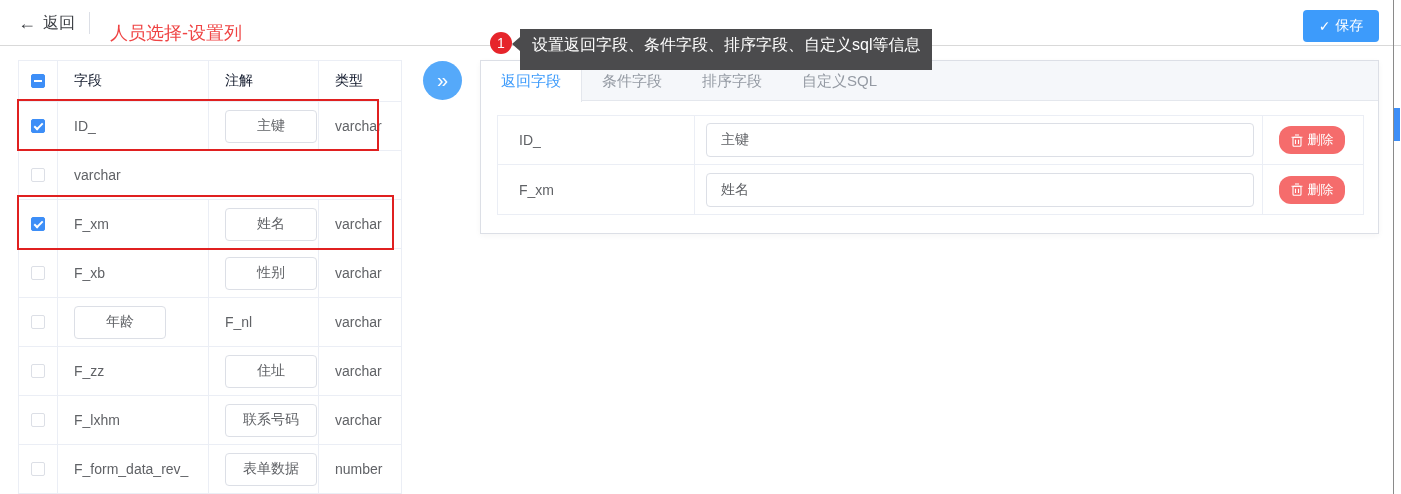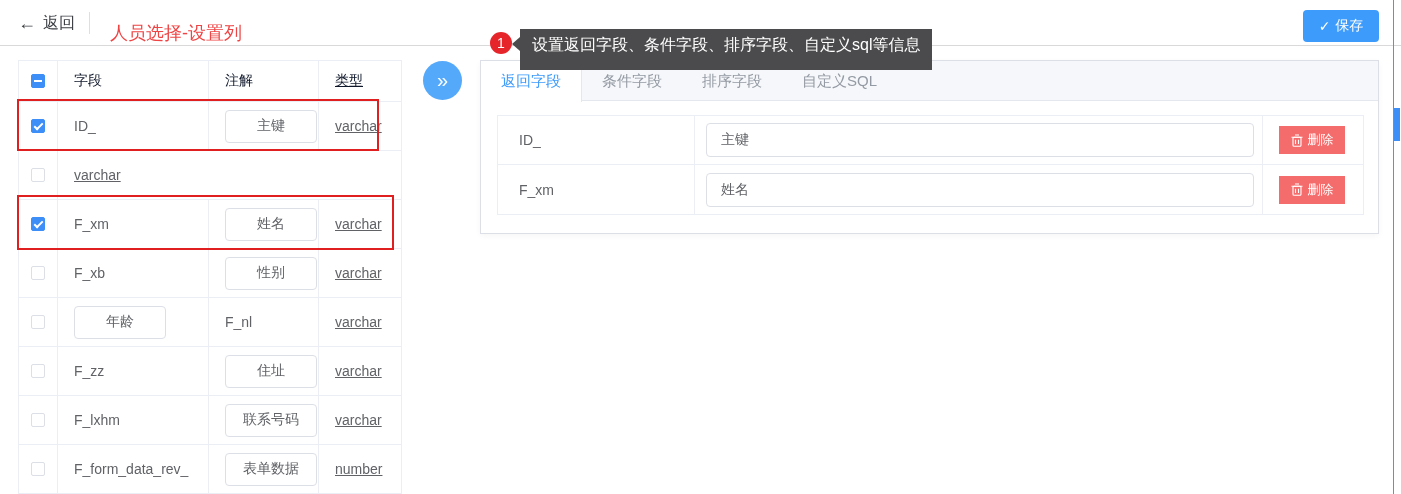--- a/index.html
+++ b/index.html
@@ -20,21 +20,21 @@
               font-size:14px; display:flex; align-items:center; justify-content:center; gap:5px;
               cursor:pointer; font-family:inherit; }
 
   
   .ltable { position:absolute; left:18px; top:60px; width:384px; border:1px solid #ebeef5;
             border-bottom:none; background:#fff; font-size:14px; }
   .lrow { display:grid; grid-template-columns:39px 151px 110px 82px; border-bottom:1px solid #ebeef5; }
   .lrow.lhead { height:41px; color:#0f172a; }
   .lrow.lbody { height:49px; color:#606266; }
   .lcell { border-right:1px solid #ebeef5; display:flex; align-items:center; padding-left:16px; overflow:hidden; }
-  .lcell:last-child { border-right:none;text-decoration:underline; }
+  .lcell:last-child { border-right:none; }
   .lcell.cbc { padding-left:12px; }
 
   .cb { width:14px; height:14px; border:1px solid #dcdfe6; border-radius:2px; background:#fff;
         display:inline-block; position:relative; cursor:pointer; flex:none; }
   .cb[data-checked="true"] { background:#3d8ef7; border-color:#3d8ef7; }
   .cb[data-checked="true"]::after { content:""; position:absolute; left:4px; top:1px; width:3px; height:7px;
         border:solid #fff; border-width:0 2px 2px 0; transform:rotate(45deg); }
   .cb[data-state="indeterminate"] { background:#3d8ef7; border-color:#3d8ef7; }
   .cb[data-state="indeterminate"]::after { content:""; position:absolute; left:2px; top:5px; width:8px; height:2px; background:#fff; }
 
@@ -66,21 +66,21 @@
             background:#fff; font-size:14px; }
   .rrow { display:grid; grid-template-columns:197px 568px 100px; border-bottom:1px solid #ebeef5; }
   .rrow:last-child { border-bottom:none; }
   .rrow.rhead { height:40px; color:#909399; }
   .rrow.rbody { height:49px; color:#606266; }
   .rcell { border-right:1px solid #ebeef5; display:flex; align-items:center; padding-left:21px; overflow:hidden; }
   .rcell:last-child { border-right:none; }
   .rcell.inputc { padding-left:11px; }
   .ret-input { width:548px; height:34px; border:1px solid #dcdfe6; border-radius:4px;
                font-size:14px; color:#606266; font-family:inherit; outline:none; padding:0 14px; background:#fff; }
-  .del-btn { width:66px; height:28px; background:#f56c6c; color:#fff; border:none; border-radius:0;
+  .del-btn { width:66px; height:28px; background:#f56c6c; color:#fff; border:none; border-radius:12px;
              font-size:13px; display:flex; align-items:center; justify-content:center; gap:5px;
              cursor:pointer; margin-left:-5px; font-family:inherit; }
 
   
   .step-badge { position:absolute; left:490px; top:32px; width:22px; height:22px; border-radius:50%;
                 background:#e6252b; color:#fff; font-size:14px; display:flex; align-items:center;
                 justify-content:center; z-index:10; }
   .tooltip { position:absolute; left:520px; top:29px; height:41px; background:#4b4b4d; color:#fff;
              font-size:16px; line-height:31px; padding:0 12px; white-space:nowrap; z-index:10; }
   .tooltip-arrow { position:absolute; left:512px; top:37px; width:0; height:0; z-index:10;

